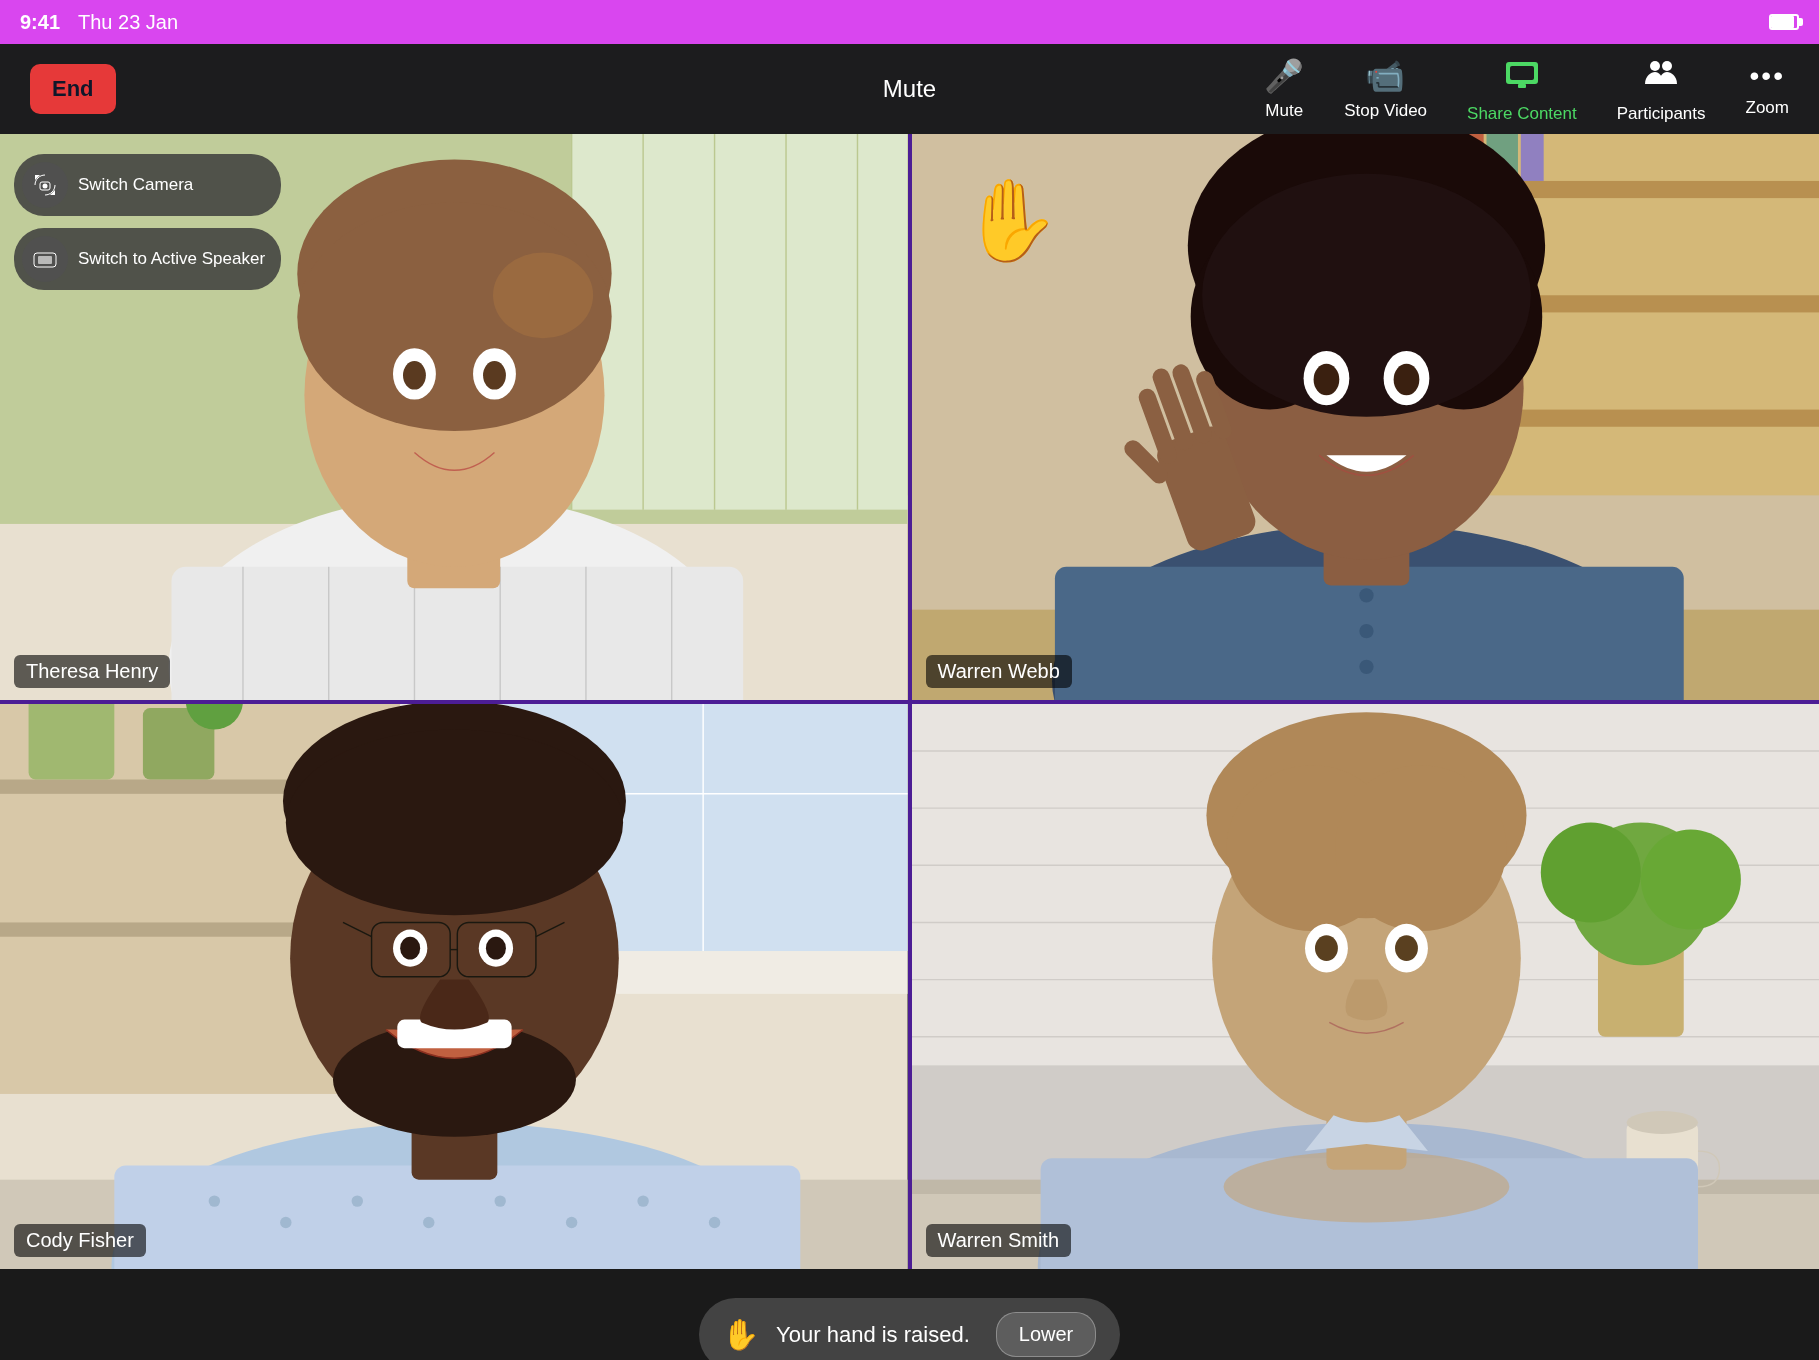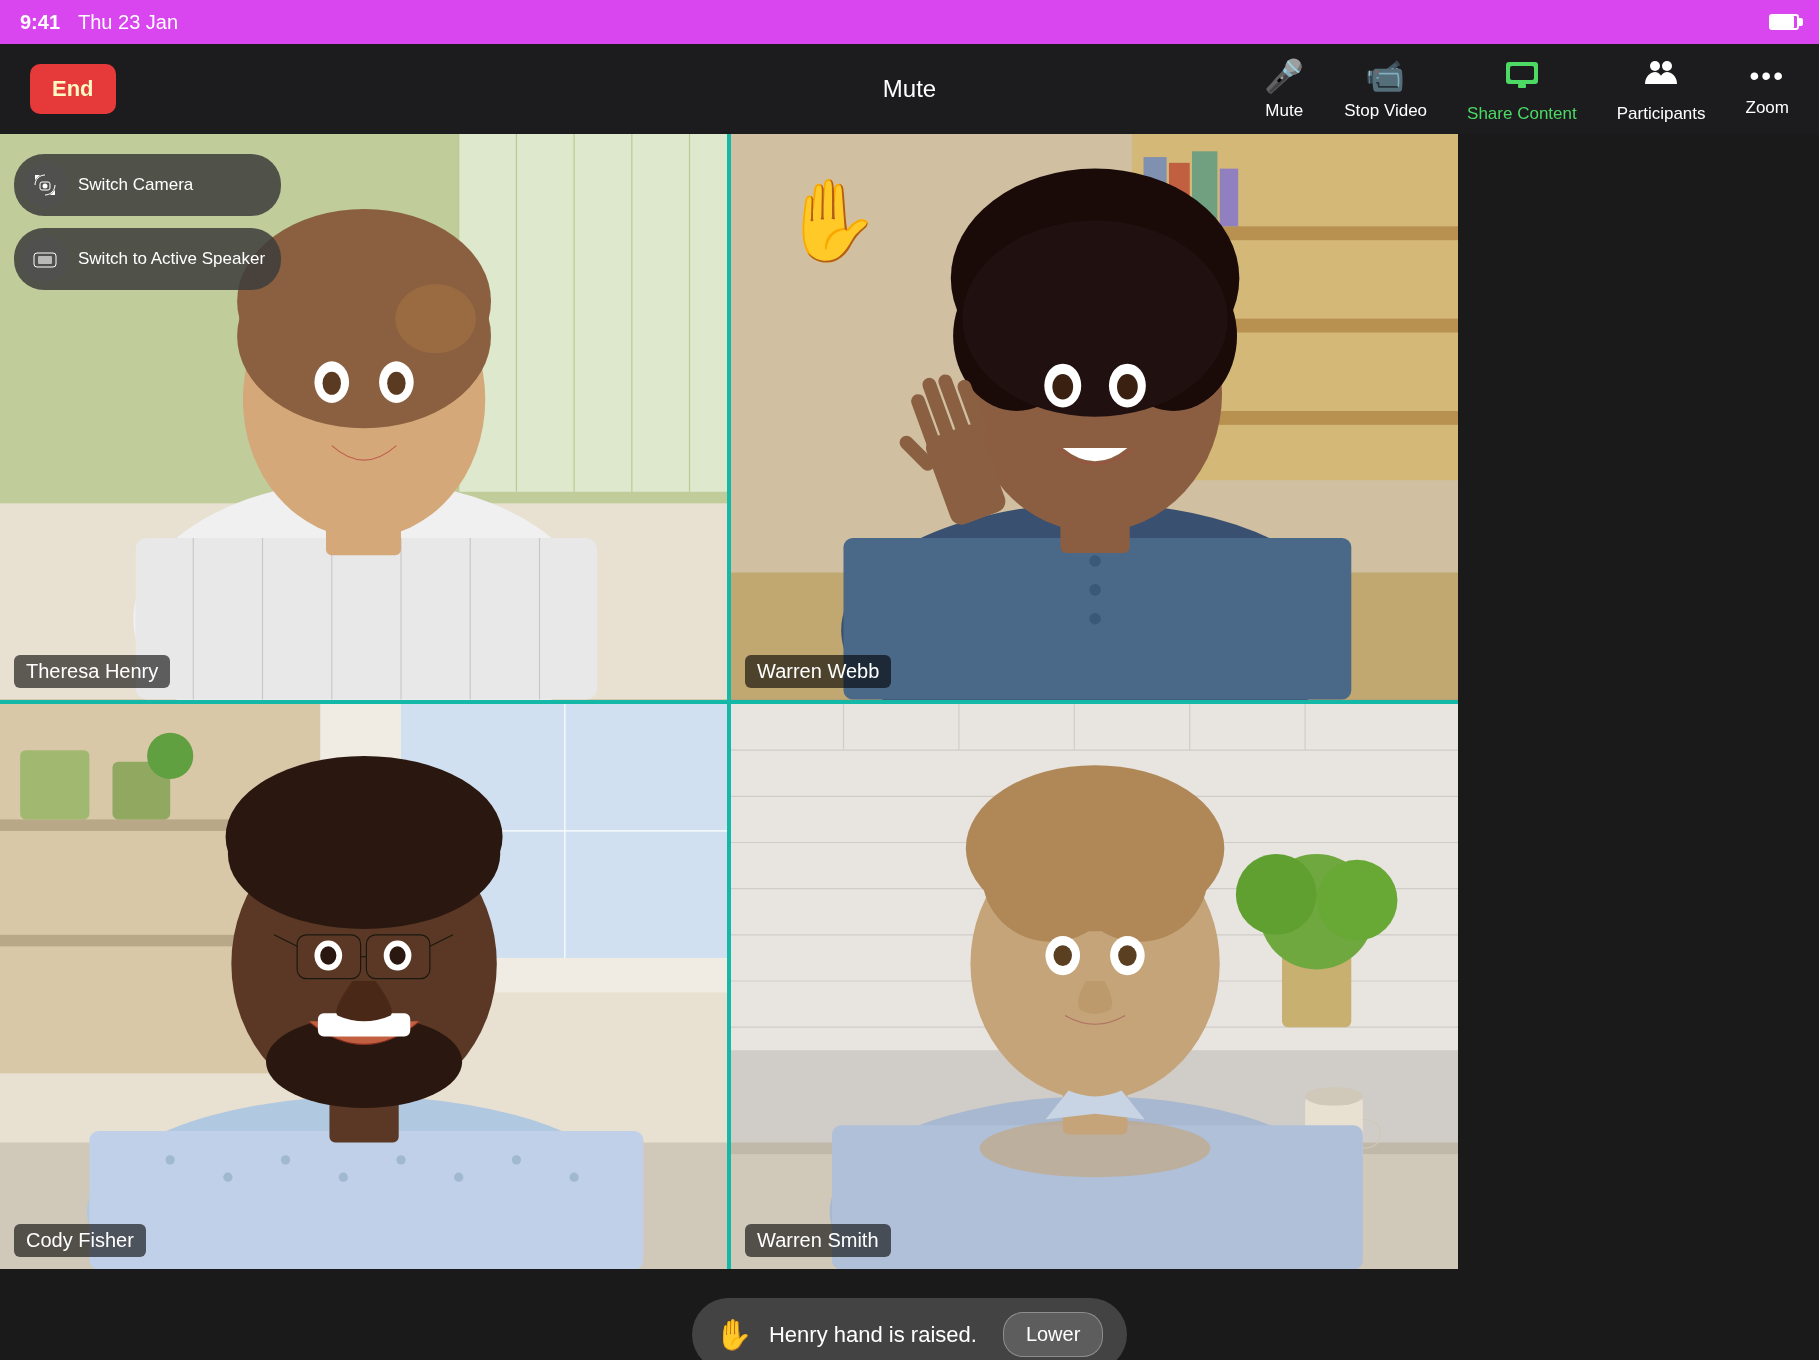--- a/index.html
+++ b/index.html
@@ -64,21 +64,21 @@
       padding: 0 30px;
     }
 
     #toolbar-left {
       display: flex;
       align-items: center;
     }
 
     #end-button {
       background: #e63939;
-      color: #fef9c3;
+      color: #0f172a;
       border: none;
       border-radius: 10px;
       padding: 12px 22px;
       font-size: 22px;
       font-weight: 600;
       cursor: pointer;
     }
 
     #toolbar-center {
       position: absolute;
@@ -117,24 +117,24 @@
 
     .share-content-icon {
       color: #4cd964;
     }
 
     
     #video-grid {
       display: grid;
       grid-template-columns: 1fr 1fr;
       grid-template-rows: 1fr 1fr;
-      width: 1458px;
+      width: 1819px;
       height: 1135px;
       gap: 4px;
-      background: #14b8a6;
+      background: #4c1d95;
     }
 
     .video-cell {
       position: relative;
       overflow: hidden;
       background: #2a2a2a;
     }
 
     .video-cell.active-speaker {
       outline: 4px solid #4cd964;
@@ -590,16 +590,16 @@
       </svg>
     </div>
     <div class="participant-label">Warren Smith</div>
   </div>
 
 </div>
 
 <div id="bottom-bar">
   <div id="hand-raised-notification">
     <span id="hand-raised-emoji">✋</span>
-    <span>Henry hand is raised.</span>
+    <span>Your hand is raised.</span>
     <button id="lower-button">Lower</button>
   </div>
 </div>
 
 </body></html>

